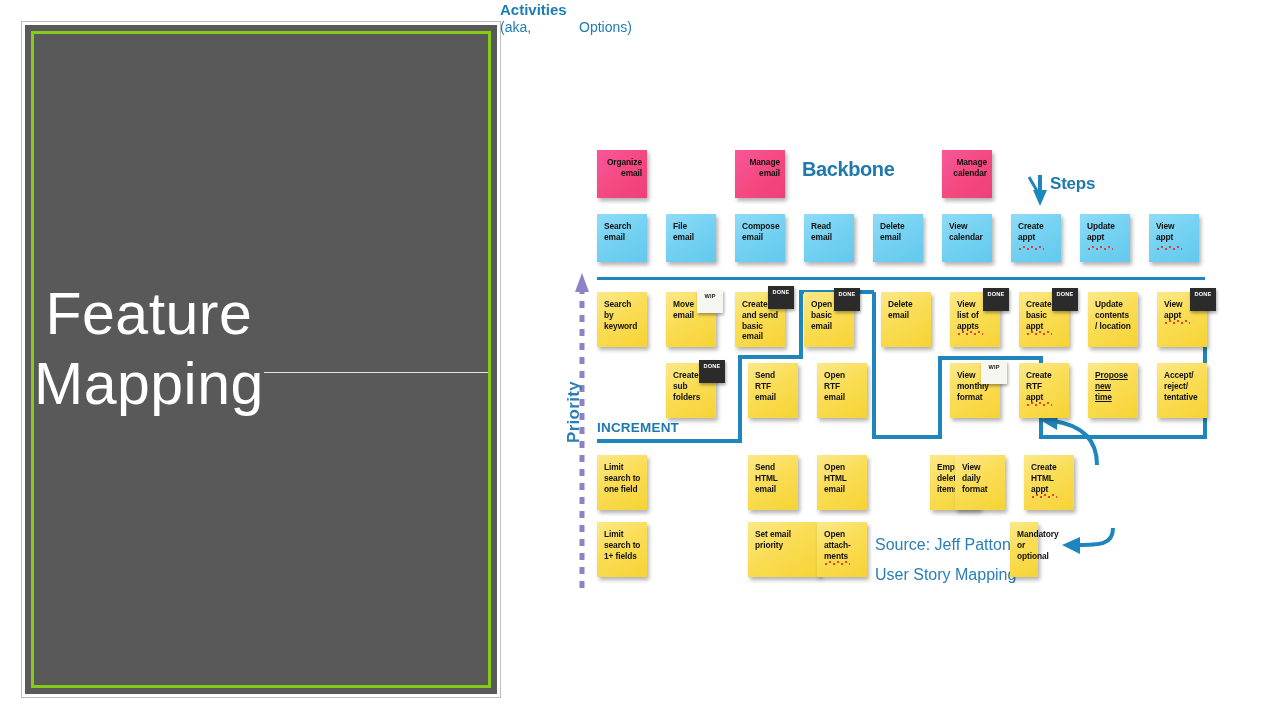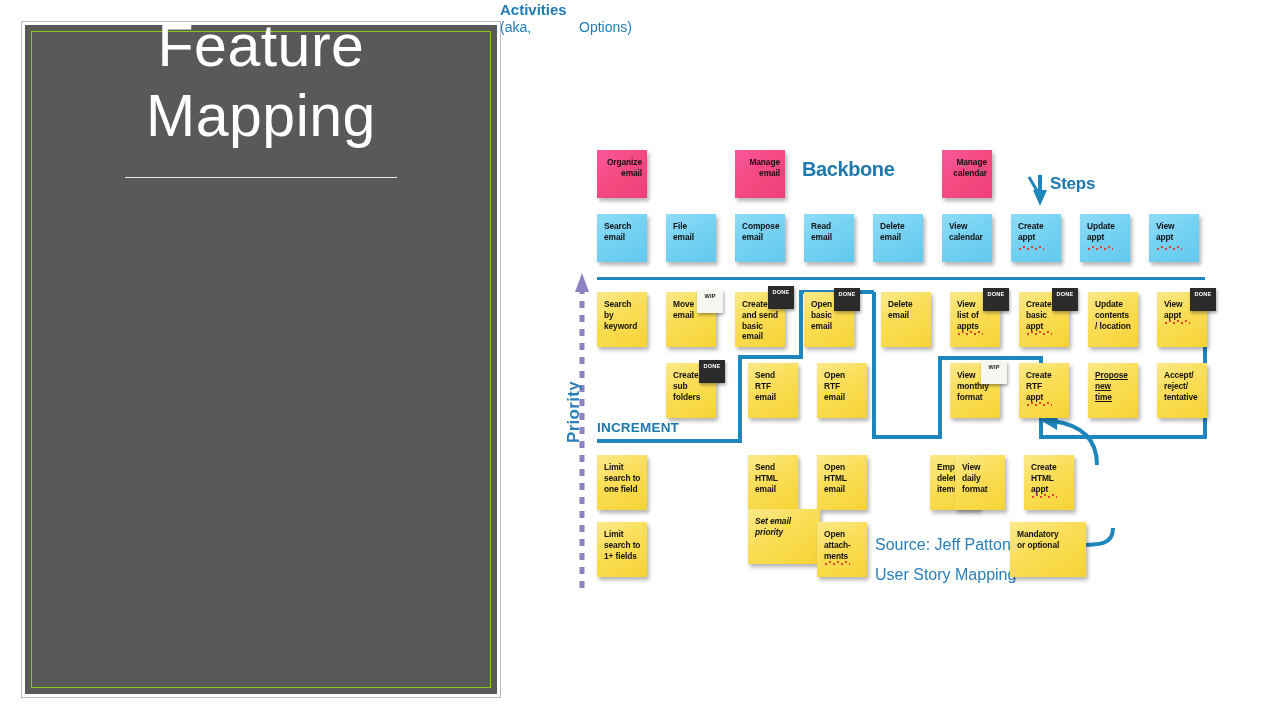--- a/index.html
+++ b/index.html
@@ -10,22 +10,22 @@
   }
 
   
   #title-slide{
     position:absolute;left:22px;top:22px;width:478px;height:675px;
     background:#595959;border:3px solid #ffffff;box-sizing:border-box;
     box-shadow:0 0 0 1px #bdbdbd;
   }
   #title-inner{
     position:absolute;left:6px;top:6px;right:6px;bottom:6px;
-    border:1px solid #84cc16;box-sizing:border-box;
-    display:flex;flex-direction:column;align-items:center;justify-content:flex-start;
+    border:3px solid #84cc16;box-sizing:border-box;
+    display:flex;align-items:center;justify-content:flex-end;
   }
   #title-text{
     color:#ffffff;font-size:59px;line-height:1.18;font-weight:300;
     text-align:center;letter-spacing:0.5px;white-space:pre-line;
     margin-top:-20px;
   }
   #title-rule{
     width:272px;height:1px;background:#e8e8e8;margin-top:26px;
   }
 
@@ -329,28 +329,28 @@
 HTML
 appt</span>
     <span class="squig" style="left:7px;top:39px;"></span>
   </div>
 
   <div class="note yellow" style="left:97px;top:522px;width:50px;height:55px;">
     <span style="white-space:pre-line;">Limit
 search to
 1+ fields</span>
   </div>
-  <div class="note yellow" style="left:248px;top:509px;width:72px;height:55px;font-style:italic;">
+  <div class="note yellow" style="left:248px;top:522px;width:72px;height:55px;">
     <span style="white-space:pre-line;">Set email
 priority</span>
   </div>
   <div class="note yellow" style="left:317px;top:522px;width:50px;height:55px;">
     <span style="white-space:pre-line;">Open
 attach-
 ments</span>
     <span class="squig" style="left:7px;top:39px;"></span>
   </div>
-  <div class="note yellow" style="left:510px;top:522px;width:76px;height:55px;">
+  <div class="note yellow" style="left:510px;top:522px;width:28px;height:55px;">
     <span style="white-space:pre-line;">Mandatory
 or optional</span>
   </div>
 
 </div>
 
 </body></html>

